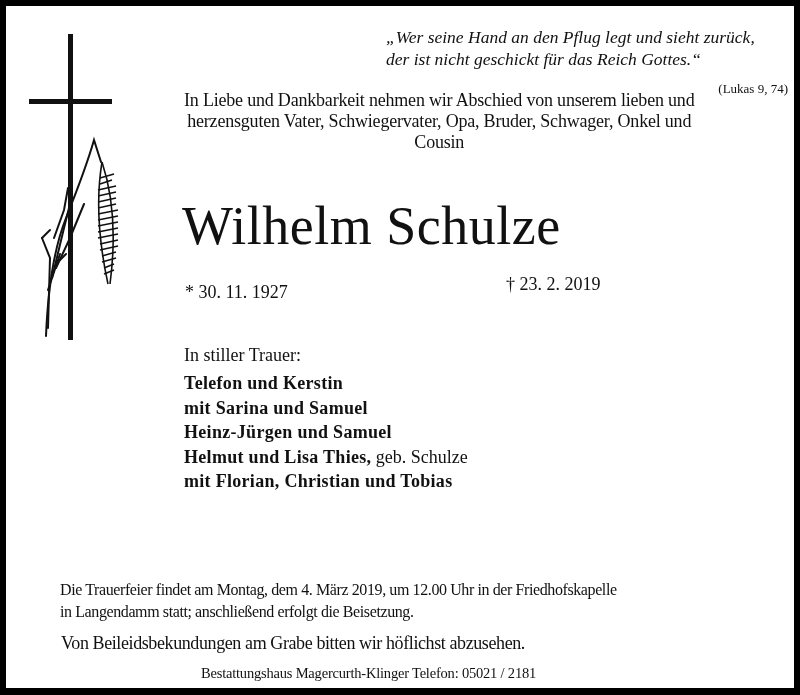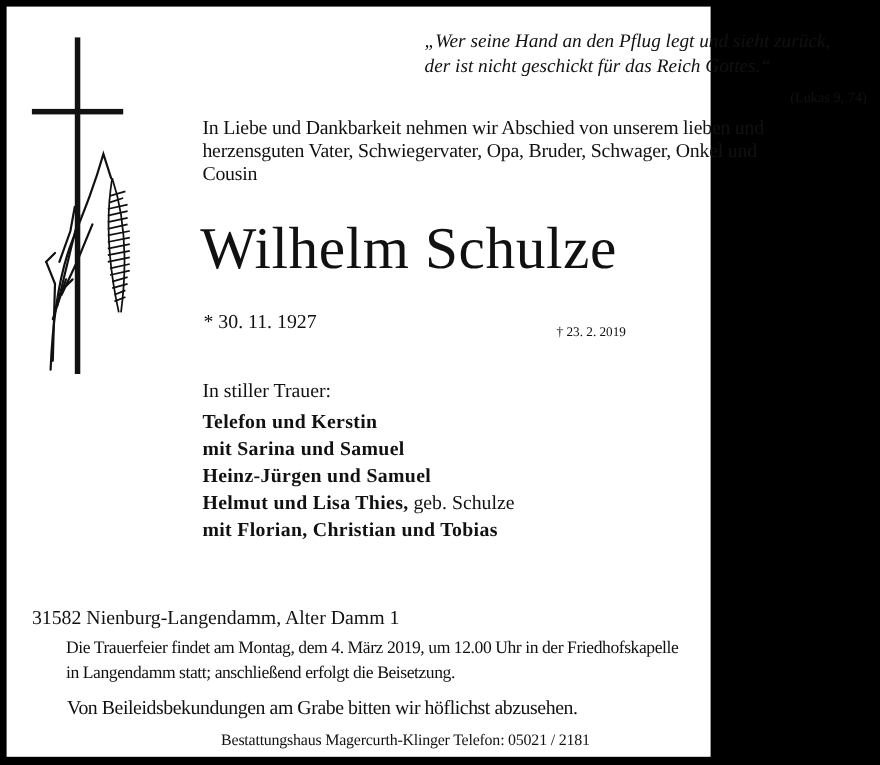--- a/index.html
+++ b/index.html
@@ -1,31 +1,31 @@
 <!DOCTYPE html>
 <html><head>
 <meta charset="utf-8">
 <style>
   html, body { margin:0; padding:0; background:#000; }
   body { width:800px; height:695px; position:relative; overflow:hidden; }
   .card {
-    position:absolute; left:6px; top:6px; width:640px; height:682px;
+    position:absolute; left:6px; top:6px; width:788px; height:682px;
     background:#fff; color:#111;
     font-family:"Liberation Serif", "DejaVu Serif", serif;
     text-decoration:underline;
   }
   .abs { position:absolute; white-space:nowrap; }
   .quote { left:380px; top:20px; width:408px; font-style:italic; font-size:17.5px; line-height:22px; }
   .quote div { white-space:nowrap; }
   .quote-ref { position:absolute; right:6px; top:52px; font-size:13px; font-style:normal; }
-  .intro { left:178px; top:100px; font-size:18px; line-height:21px; letter-spacing:-0.2px; }
+  .intro { left:178px; top:84px; font-size:18px; line-height:21px; letter-spacing:-0.2px;text-align:center; }
   .intro div { white-space:nowrap; }
   .name { left:176px; top:190px; font-size:54px; line-height:60px; letter-spacing:0.5px; }
   .born { left:179px; top:276px; font-size:18px; }
-  .died { left:500px; top:288px; font-size:12px; }
+  .died { left:500px; top:268px; font-size:18px; }
   .mourn-label { left:178px; top:339px; font-size:18px; }
   .mourners { left:178px; top:365px; font-size:18px; line-height:24.5px; font-weight:bold; letter-spacing:0.3px; }
   .mourners .normal { font-weight:normal; letter-spacing:0; }
   .address { left:23px; top:545px; font-size:18px; }
   .ceremony { left:6px; top:573px; font-size:16px; line-height:22px; letter-spacing:-0.4px;margin-left:48px; }
   .ceremony div { white-space:nowrap; }
   .condolence { left:23px; top:627px; font-size:18px; letter-spacing:-0.4px;margin-left:32px; }
   .funeral-home { left:195px; top:659px; font-size:14.5px; letter-spacing:-0.2px; }
   .cross-art { position:absolute; left:20px; top:22px; }
 </style>
@@ -76,20 +76,19 @@
 
   <div class="abs mourn-label">In stiller Trauer:</div>
   <div class="abs mourners">
     <div>Telefon und Kerstin</div>
     <div>mit Sarina und Samuel</div>
     <div>Heinz-Jürgen und Samuel</div>
     <div><span>Helmut und Lisa Thies,</span><span class="normal"> geb. Schulze</span></div>
     <div>mit Florian, Christian und Tobias</div>
   </div>
 
-  <div class="abs address">31582 Nienburg-Langendamm, Alter Damm 1</div>
   <div class="abs ceremony">
     <div>Die Trauerfeier findet am Montag, dem 4. März 2019, um 12.00 Uhr in der Friedhofskapelle</div>
     <div>in Langendamm statt; anschließend erfolgt die Beisetzung.</div>
   </div>
   <div class="abs condolence">Von Beileidsbekundungen am Grabe bitten wir höflichst abzusehen.</div>
   <div class="abs funeral-home">Bestattungshaus Magercurth-Klinger Telefon: 05021 / 2181</div>
 </div>
 
 </body></html>

